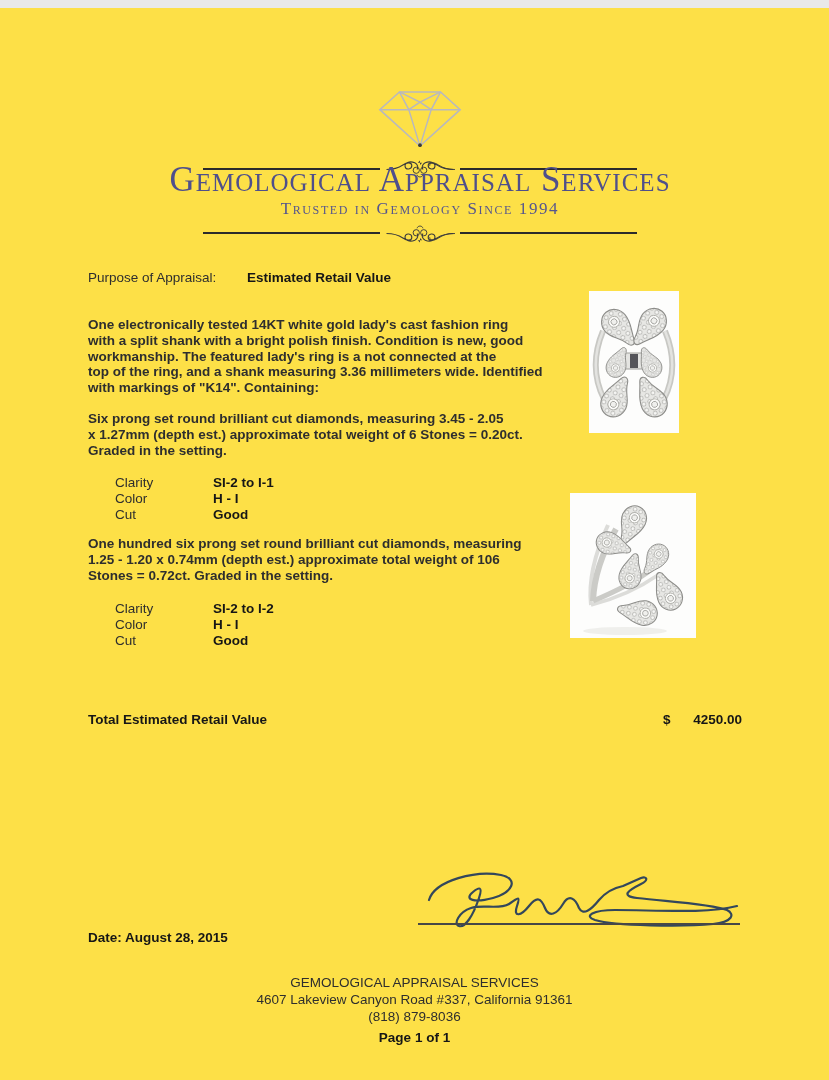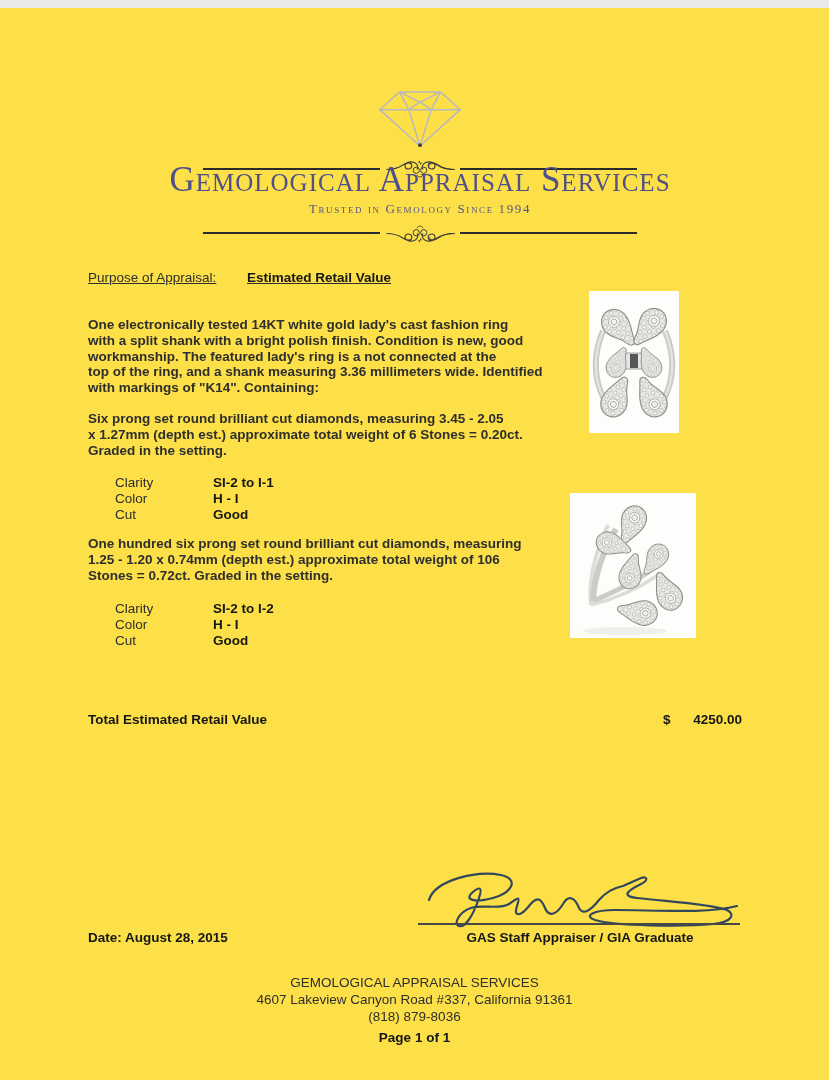--- a/index.html
+++ b/index.html
@@ -15,29 +15,29 @@
   
   .brand-title{
     left:11px;right:0;top:153px;text-align:center;
     font-family:"Liberation Serif","DejaVu Serif",serif;
     font-variant:small-caps;font-size:35px;line-height:38px;
     letter-spacing:1px;color:#4f4f8b;font-weight:500;
   }
   .brand-tagline{
     left:11px;right:0;top:192px;text-align:center;
     font-family:"Liberation Serif","DejaVu Serif",serif;
-    font-variant:small-caps;font-size:13px;line-height:18px;
+    font-variant:small-caps;font-size:17px;line-height:18px;
     letter-spacing:1.6px;color:#55558e;
   }
   .hrule{left:203px;width:434px;height:30px;display:flex;align-items:center;}
   .hrule .bar{flex:1;height:2px;background:#2b2b2b;}
   .hrule svg{margin:0 5px;}
 
   
-  .kv-row{display:flex;text-decoration:underline;}
+  .kv-row{display:flex;}
   .kv-row .k{width:159px;flex:none;}
   .para{white-space:pre-line;width:482px;font-weight:bold;}
   .grade-row{display:flex;}
   .grade-row .k{width:98px;flex:none;}
   .tot-row{position:relative;height:15.8px;}
   .tot-val{position:absolute;left:367px;top:0;width:110px;text-align:center;font-weight:700;color:#161616;}
   .money{left:663px;top:704px;width:79px;display:flex;justify-content:space-between;font-weight:700;color:#161616;}
   .sig-line{left:418px;top:915px;width:322px;height:2px;background:#474747;}
   .signer{left:415px;top:922px;width:330px;text-align:center;font-weight:700;color:#161616;}
   .date{left:88px;top:922px;font-weight:700;color:#161616;}
@@ -201,21 +201,20 @@
                C102,33 106,28 102,40 C98,52 106,50 114,40
                C122,30 126,32 130,42 C134,52 142,48 148,38
                C154,28 160,32 164,42 C168,50 176,44 184,34
                C190,27 198,22 208,20 L226,12 C232,10 234,14 226,18
                C212,25 206,30 222,32 C258,36 296,38 312,44
                C320,48 318,56 298,58 C268,61 200,60 180,54
                C168,50 178,44 200,44 C240,44 292,48 322,40" fill="none" stroke="#33475c" stroke-width="2.2" stroke-linecap="round" stroke-linejoin="round"></path>
     </svg>
   </div>
   <div class="abs sig-line"></div>
-  <div class="abs signer">GAS Staff Appraiser / GIA Graduate</div>
   <div class="abs date">Date: August 28, 2015</div>
 
   <div class="abs footer">
     <div>GEMOLOGICAL APPRAISAL SERVICES</div>
     <div>4607 Lakeview Canyon Road #337, California 91361</div>
     <div>(818) 879-8036</div>
     <div class="pg">Page 1 of 1</div>
   </div>
 
 </div>

